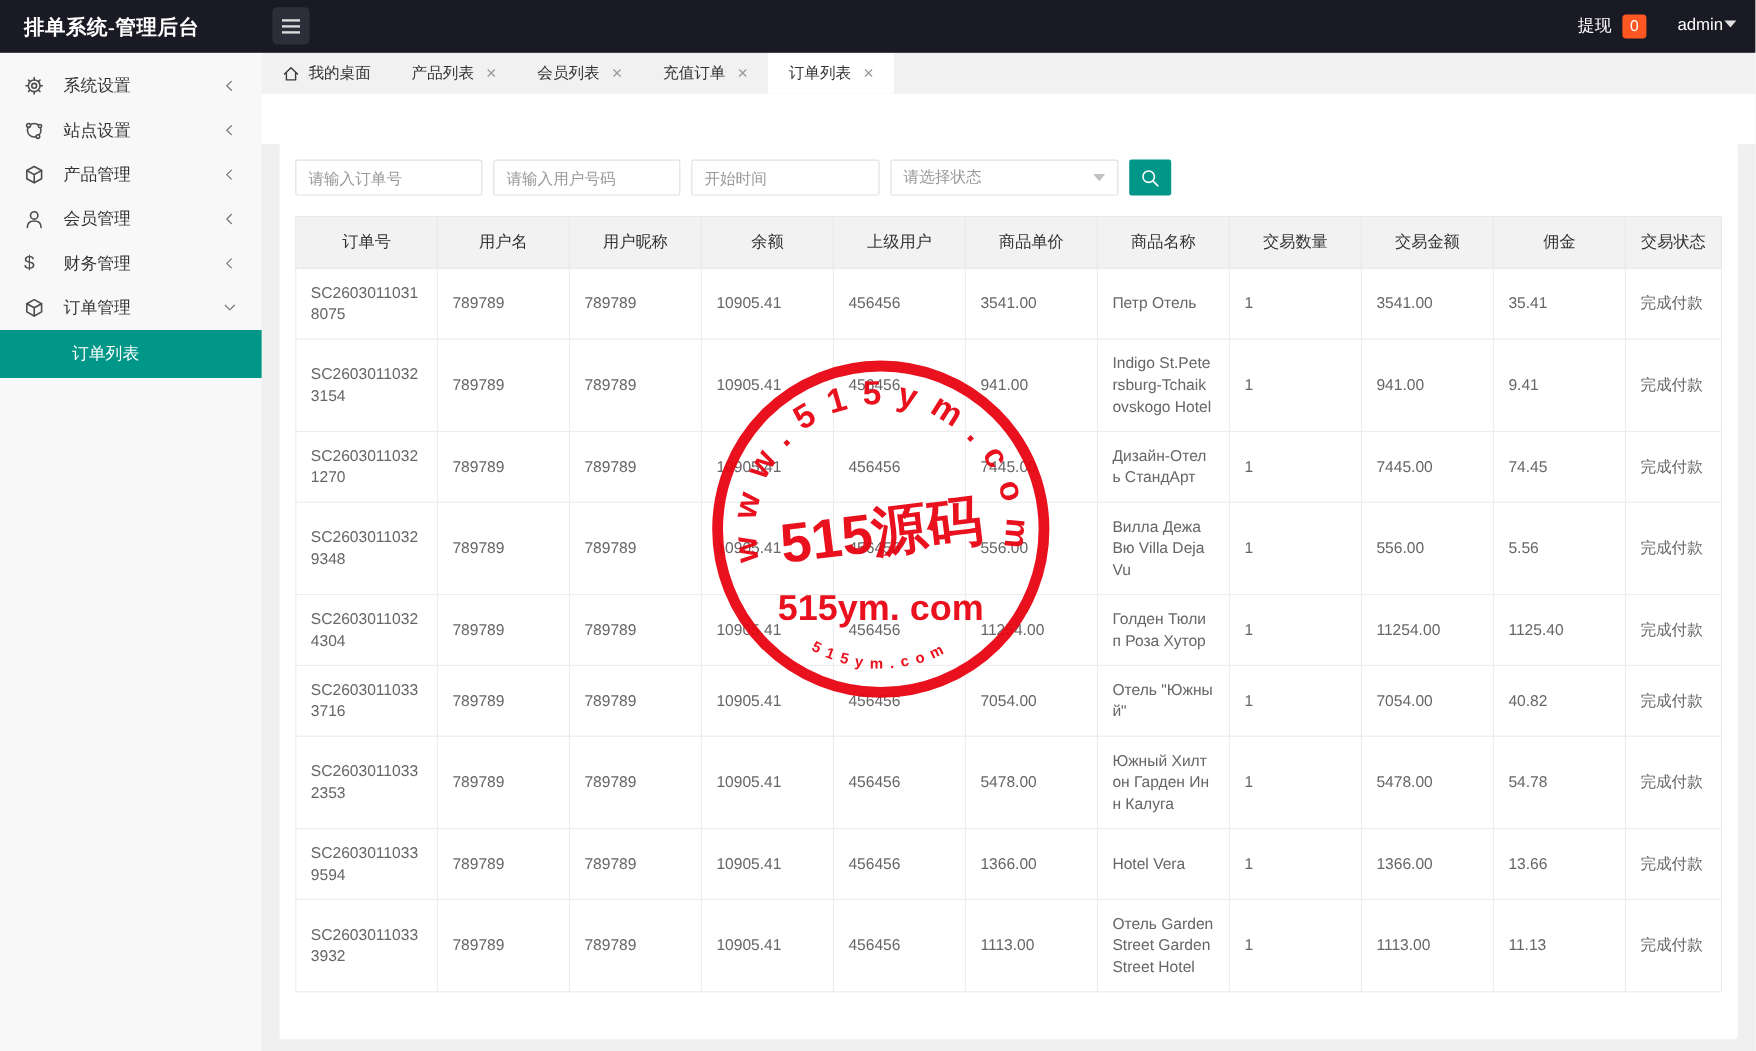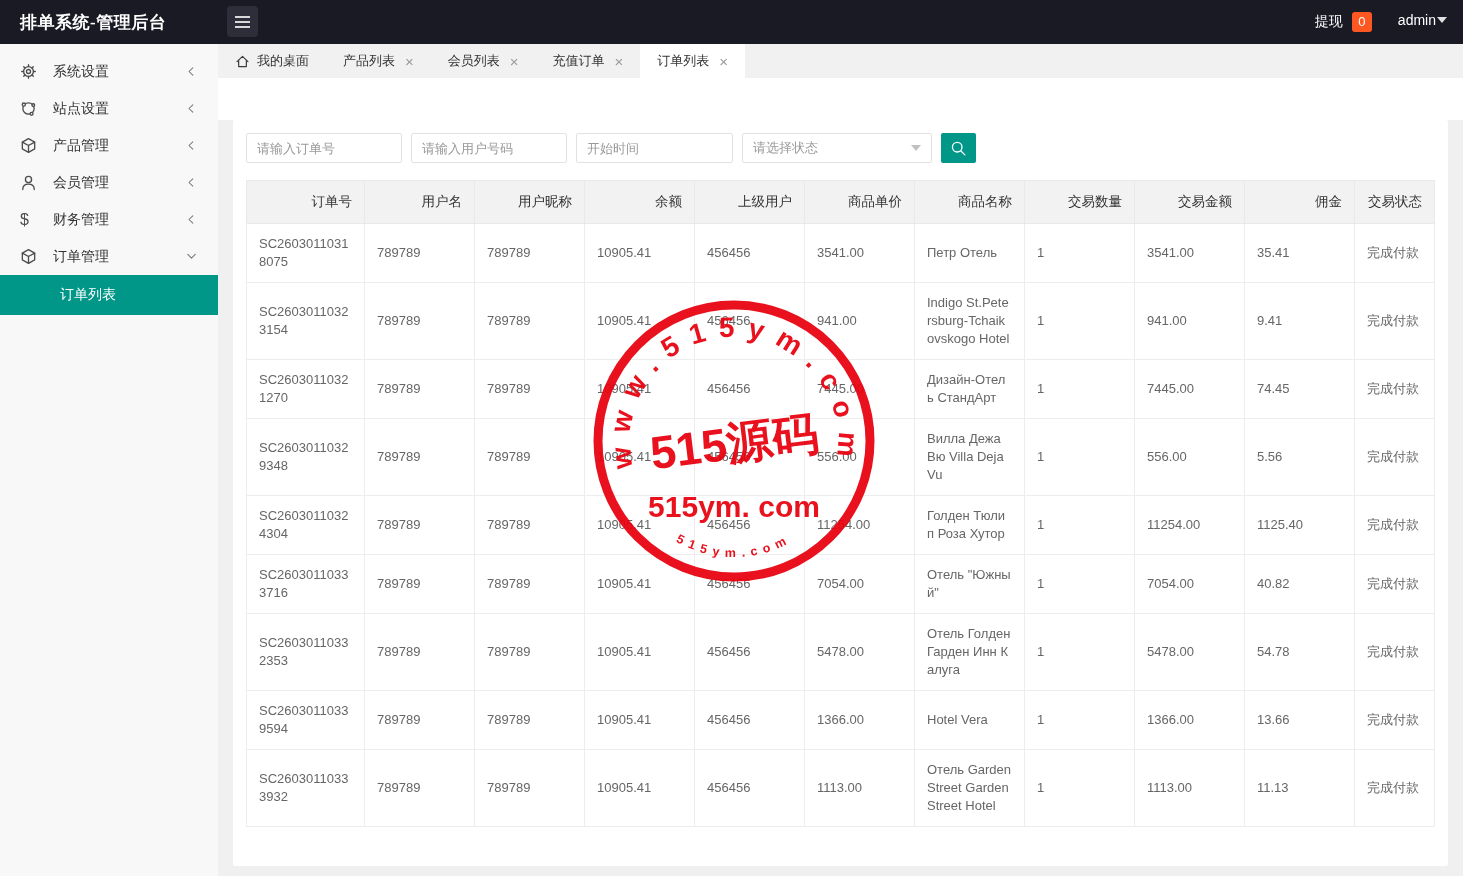--- a/index.html
+++ b/index.html
@@ -57,21 +57,21 @@
     align-items:center; padding:0 10px; color:#999; font-size:13px; position:relative; cursor:pointer; }
   .select-box .caret-down { position:absolute; right:10px; border-top-color:#c0c0c0; }
   .search-btn { width:35px; height:30px; background:var(--accent,#009688); border:none; border-radius:2px;
     display:flex; align-items:center; justify-content:center; cursor:pointer; }
   .badge-row { display:flex; align-items:center; margin-bottom:19px; }
   .badge { background:var(--accent,#009688); color:#fff; font-weight:bold; font-size:13.5px; height:31px;
     display:flex; align-items:center; padding:0 13px; border-radius:2px; margin-right:14px; }
   .count-text { margin-left:auto; color:#333; font-size:14px; padding-right:3px; }
   
   table { width:100%; border-collapse:collapse; table-layout:fixed; }
-  th { background:#f2f2f2; font-weight:normal; color:#333; text-align:right; padding:12px;
+  th { background:#f2f2f2; font-weight:normal; color:#333; text-align:center; padding:12px;
     font-size:13.5px; border:1px solid #e9e9e9; }
   td { padding:11px 12px; color:#666; font-size:13px; border:1px solid #ededed; line-height:18px;
     vertical-align:middle; overflow-wrap:break-word; }
   td.ba { word-break:break-all; }
   
   .watermark { position:absolute; left:588px; top:295px; width:292px; height:292px; z-index:30;
     pointer-events:none; opacity:.93; }
 </style>
 </head>
 <body>
@@ -359,21 +359,21 @@
             <td>40.82</td>
             <td>完成付款</td>
           </tr>
           <tr>
             <td class="ba">SC26030110332353</td>
             <td>789789</td>
             <td>789789</td>
             <td>10905.41</td>
             <td>456456</td>
             <td>5478.00</td>
-            <td class="ba">Отель Голден Гарден Инн Калуга</td>
+            <td class="ba">Южный Хилтон Гарден Инн Калуга</td>
             <td>1</td>
             <td>5478.00</td>
             <td>54.78</td>
             <td>完成付款</td>
           </tr>
           <tr>
             <td class="ba">SC26030110339594</td>
             <td>789789</td>
             <td>789789</td>
             <td>10905.41</td>

